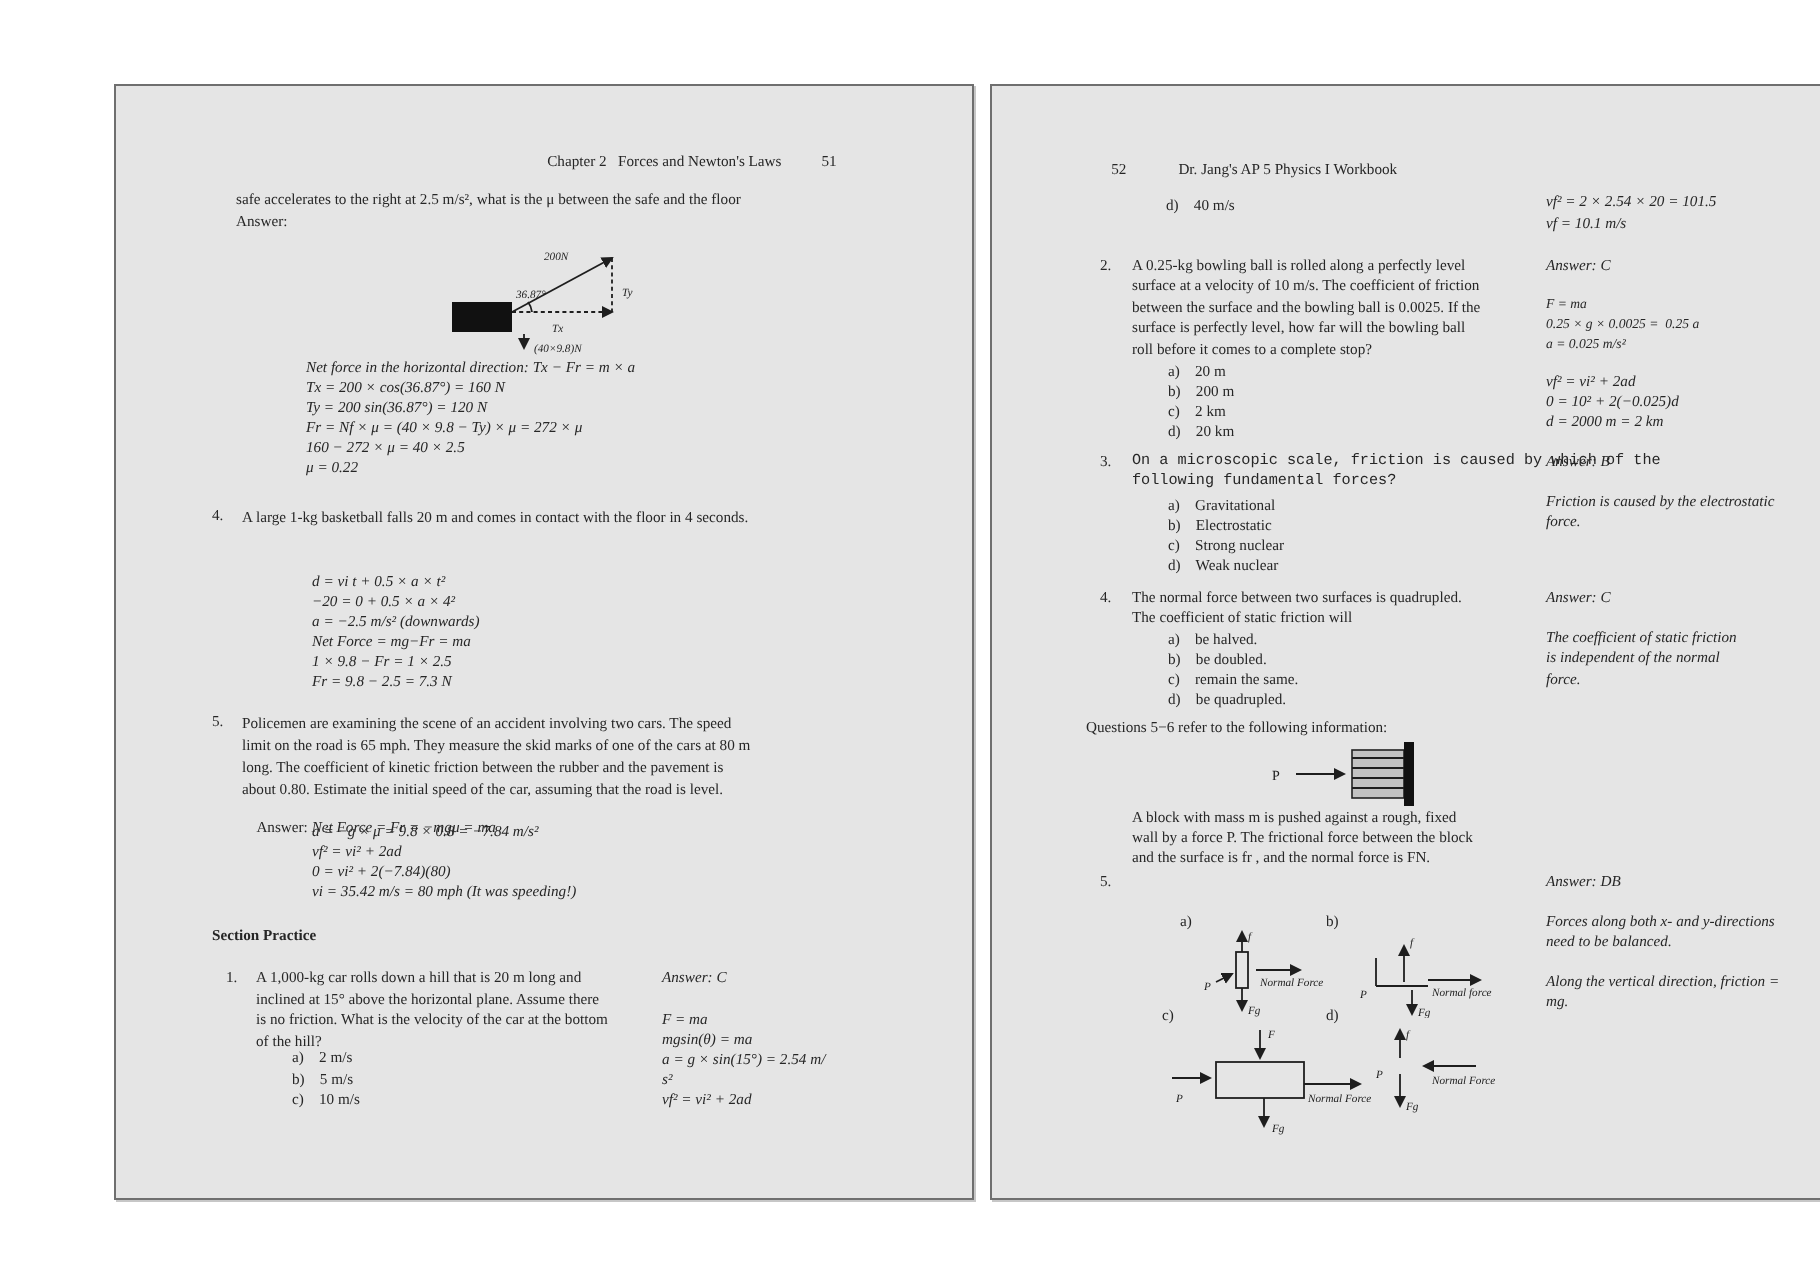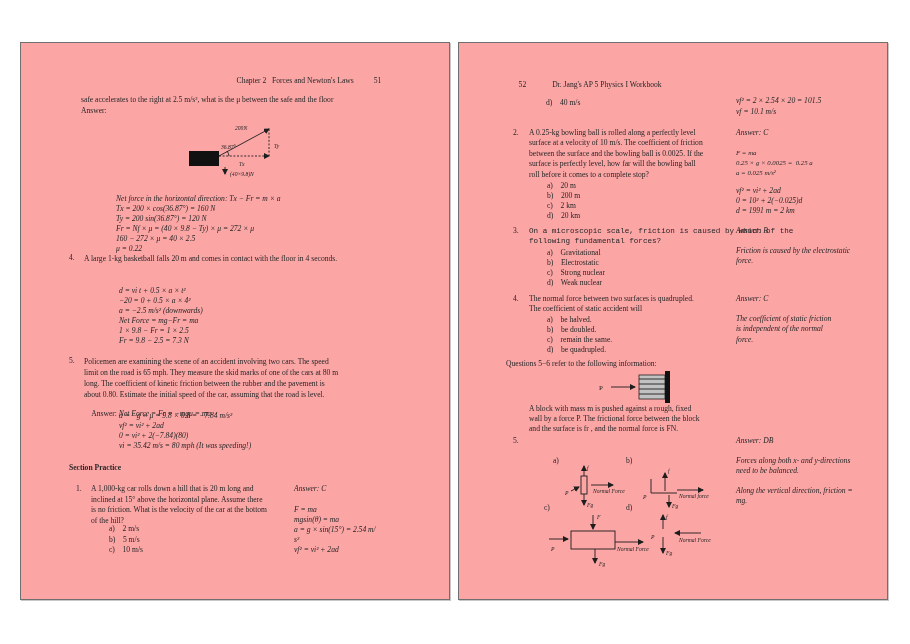--- a/index.html
+++ b/index.html
@@ -1,17 +1,17 @@
 <!DOCTYPE html>
 <html><head>
 <meta charset="utf-8">
 <style>
   html,body{margin:0;padding:0;width:910px;height:644px;background:#ffffff;overflow:hidden;}
-  .page{position:absolute;top:42px;width:430px;height:558px;background:#fca5a5;
-        border:1.6px solid #6f6f6f;box-sizing:border-box;box-shadow:1px 1px 0 rgba(0,0,0,.22);}
+  .page{position:absolute;top:42px;width:430px;height:558px;background:#e5e5e5;
+        border:1.6px solid #6f6f6f;box-sizing:border-box;box-shadow:1px 1px 0 rgba(0,0,0,.22);margin-left:37px;}
   .blk{position:absolute;}
   .t{font-family:"Liberation Serif","DejaVu Serif",serif;font-size:7.6px;color:#262626;}
   .i{font-style:italic;}
   .b{font-weight:bold;}
   .ln{white-space:pre;}
   .math .ln{font-style:italic;}
   svg text{font-family:"Liberation Serif","DejaVu Serif",serif;fill:#1e1e1e;}
   svg .lbl{font-size:5.6px;font-style:italic;}
   svg line,svg path.s{stroke:#1e1e1e;stroke-width:0.9;fill:none;}
   svg .dash{stroke-dasharray:2,1.6;}
@@ -47,21 +47,21 @@
       <path class="s" d="M60,34 A10,10 0 0 0 58,29"></path>
       <text class="lbl" x="66" y="8">200N</text>
       <text class="lbl" x="52" y="27">36.87°</text>
       <text class="lbl" x="105" y="26">Ty</text>
       <text class="lbl" x="70" y="44">Tx</text>
       <line x1="56" y1="45" x2="56" y2="52" marker-end="url(#ah)"></line>
       <text class="lbl" x="61" y="54">(40×9.8)N</text>
     </svg>
   </div>
 
-  <div class="blk t math" style="left:95px;top:151px;line-height:10px;">
+  <div class="blk t math" style="left:95px;top:136px;line-height:10px;">
       <div class="ln">Net force in the horizontal direction: Tx − Fr = m × a</div>
       <div class="ln">Tx = 200 × cos(36.87°) = 160 N</div>
       <div class="ln">Ty = 200 sin(36.87°) = 120 N</div>
       <div class="ln">Fr = Nf × μ = (40 × 9.8 − Ty) × μ = 272 × μ</div>
       <div class="ln">160 − 272 × μ = 40 × 2.5</div>
       <div class="ln">μ = 0.22</div>
     </div>
 
   <div class="blk t" style="left:48px;top:210px;">4.</div>
   <div class="blk t" style="left:63px;top:210px;line-height:11px;">
@@ -145,21 +145,21 @@
     </div>
   <div class="blk t i" style="left:277px;top:85px;">Answer: C</div>
   <div class="blk t math" style="left:277px;top:105px;line-height:10px;font-size:6.8px;">
       <div class="ln">F = ma</div>
       <div class="ln">0.25 × g × 0.0025 =  0.25 a</div>
       <div class="ln">a = 0.025 m/s²</div>
     </div>
   <div class="blk t math" style="left:277px;top:143px;line-height:10px;">
       <div class="ln">vf² = vi² + 2ad</div>
       <div class="ln">0 = 10² + 2(−0.025)d</div>
-      <div class="ln">d = 1991 m = 2 km</div>
+      <div class="ln">d = 2000 m = 2 km</div>
     </div>
 
   <div class="blk t" style="left:54px;top:183px;">3.</div>
   <div class="blk t" style="left:70px;top:183px;line-height:10.4px;font-family:Liberation Mono, monospace;">
       <div class="ln">On a microscopic scale, friction is caused by which of the</div>
       <div class="ln">following fundamental forces?</div>
     </div>
   <div class="blk t" style="left:88px;top:205px;line-height:10px;">
       <div class="ln">a)    Gravitational</div>
       <div class="ln">b)    Electrostatic</div>
@@ -168,21 +168,21 @@
     </div>
   <div class="blk t i" style="left:277px;top:183px;">Answer: B</div>
   <div class="blk t math" style="left:277px;top:203px;line-height:10px;">
       <div class="ln">Friction is caused by the electrostatic</div>
       <div class="ln">force.</div>
     </div>
 
   <div class="blk t" style="left:54px;top:251px;">4.</div>
   <div class="blk t" style="left:70px;top:251px;line-height:10.4px;">
       <div class="ln">The normal force between two surfaces is quadrupled.</div>
-      <div class="ln">The coefficient of static accident will</div>
+      <div class="ln">The coefficient of static friction will</div>
     </div>
   <div class="blk t" style="left:88px;top:272px;line-height:10px;">
       <div class="ln">a)    be halved.</div>
       <div class="ln">b)    be doubled.</div>
       <div class="ln">c)    remain the same.</div>
       <div class="ln">d)    be quadrupled.</div>
     </div>
   <div class="blk t i" style="left:277px;top:251px;">Answer: C</div>
   <div class="blk t math" style="left:277px;top:271px;line-height:10.4px;">
       <div class="ln">The coefficient of static friction</div>

